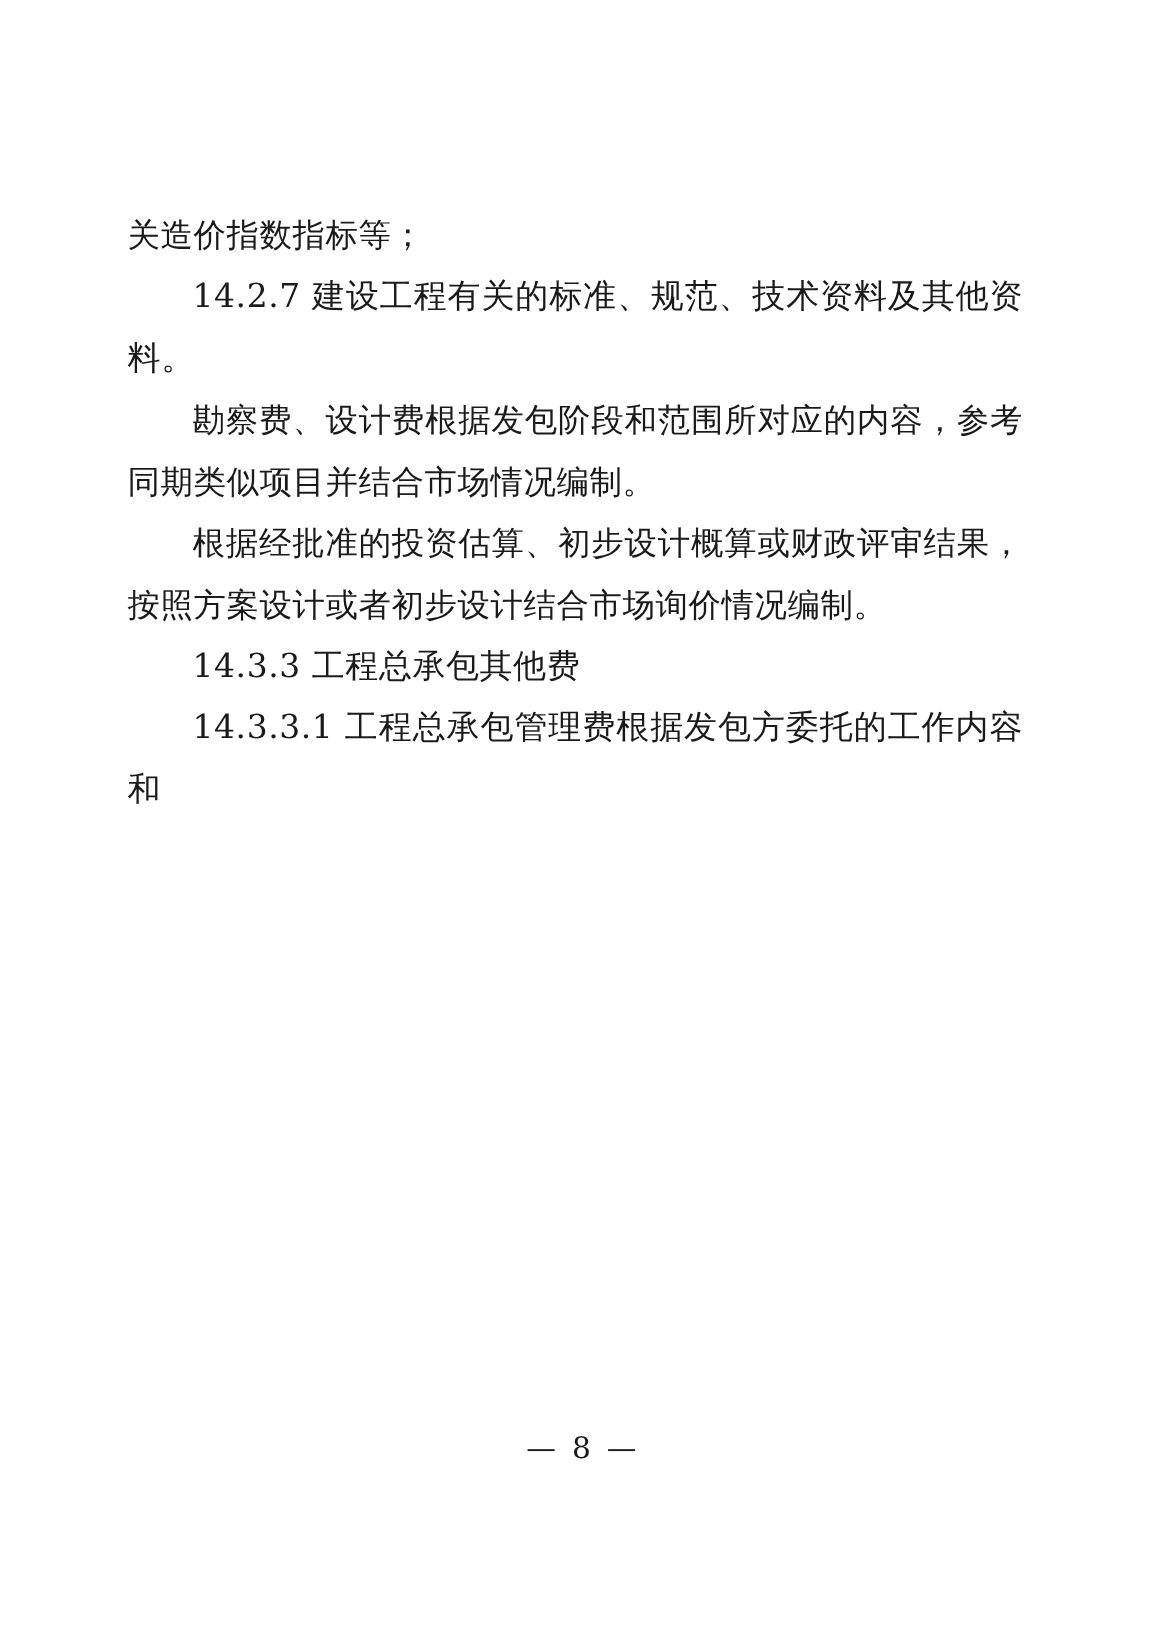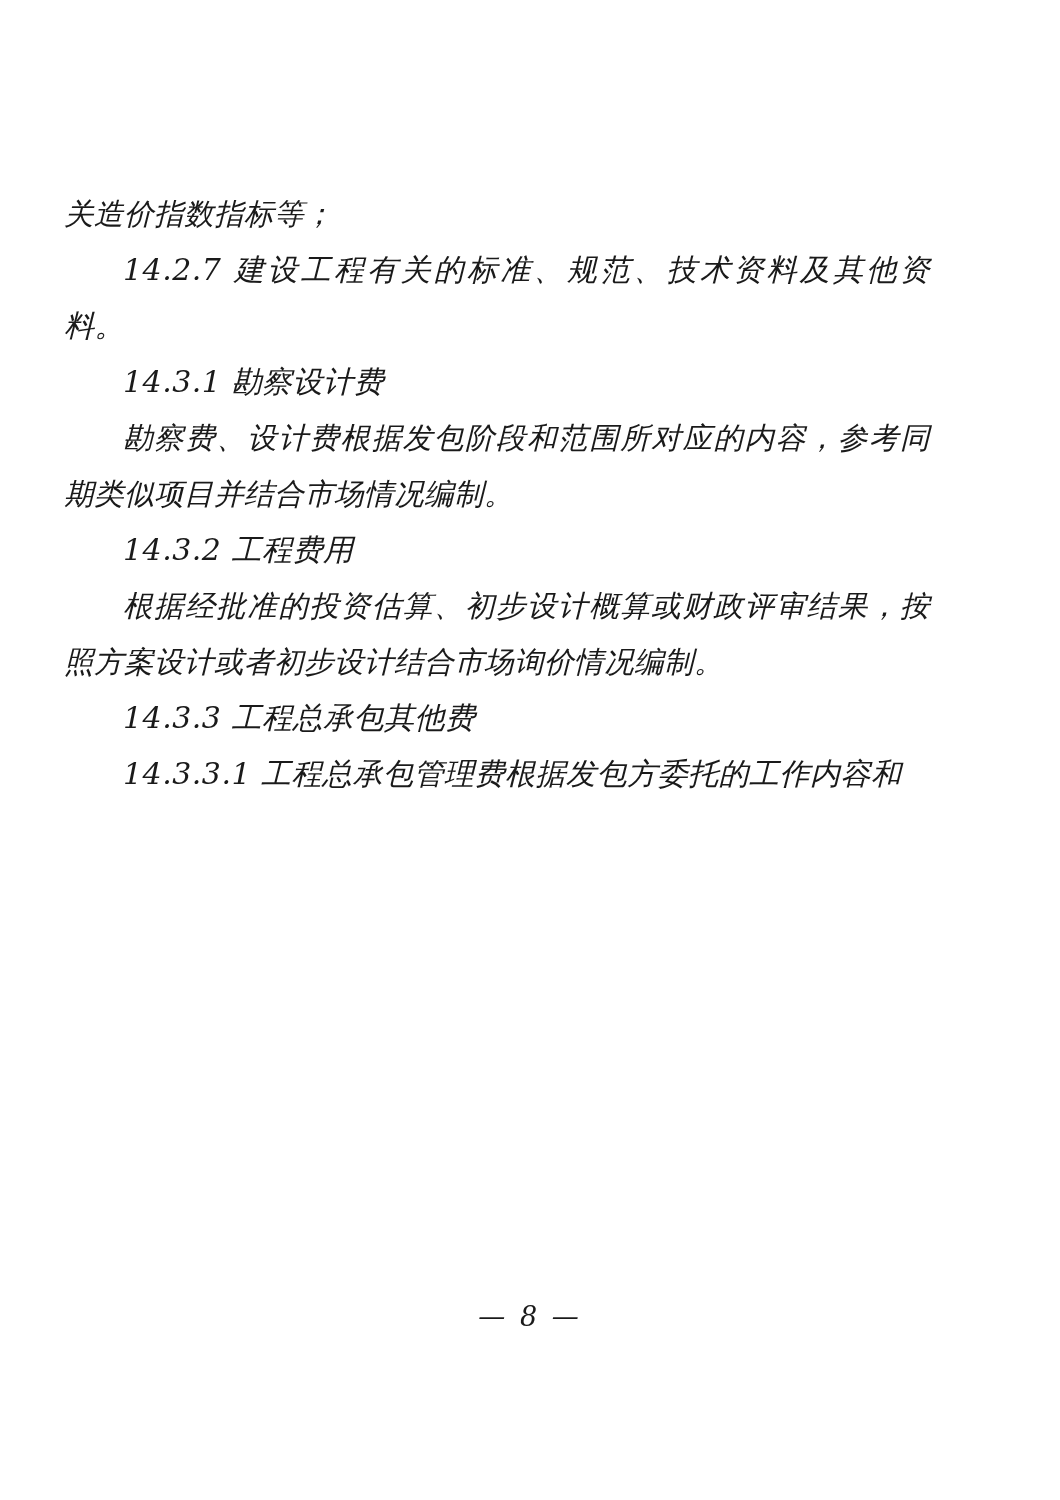--- a/index.html
+++ b/index.html
@@ -15,22 +15,21 @@
     position: relative;
     overflow: hidden;
   }
   .page {
     position: absolute;
     top: 0;
     left: 0;
     width: 1060px;
     height: 1464px;
     box-sizing: border-box;
-    padding: 186px 130px 0 64px;
-    font-style: italic;
+    padding: 186px 130px 0 116px;
   }
   .doc-body {
     font-size: 29.5px;
     line-height: 56px;
     letter-spacing: 0.5px;
     text-align: justify;
     text-justify: inter-ideograph;
   }
   .para {
     margin: 0;
@@ -65,25 +64,23 @@
 
 <div class="page">
   <div class="doc-body">
 
     <p class="para">关造价指数指标等；</p>
 
     <p class="heading">14.2.7  建设工程有关的标准、规范、技术资料及其他资料。</p>
 
 
 
-    <p class="heading">14.3.1  勘察设计费</p>
 
     <p class="para indent">勘察费、设计费根据发包阶段和范围所对应的内容，参考同期类似项目并结合市场情况编制。</p>
 
-    <p class="heading">14.3.2  工程费用</p>
 
 
 
 
     <p class="para indent">根据经批准的投资估算、初步设计概算或财政评审结果，按照方案设计或者初步设计结合市场询价情况编制。</p>
 
     <p class="heading">14.3.3  工程总承包其他费</p>
 
     <p class="heading">14.3.3.1  工程总承包管理费根据发包方委托的工作内容和</p>
 

